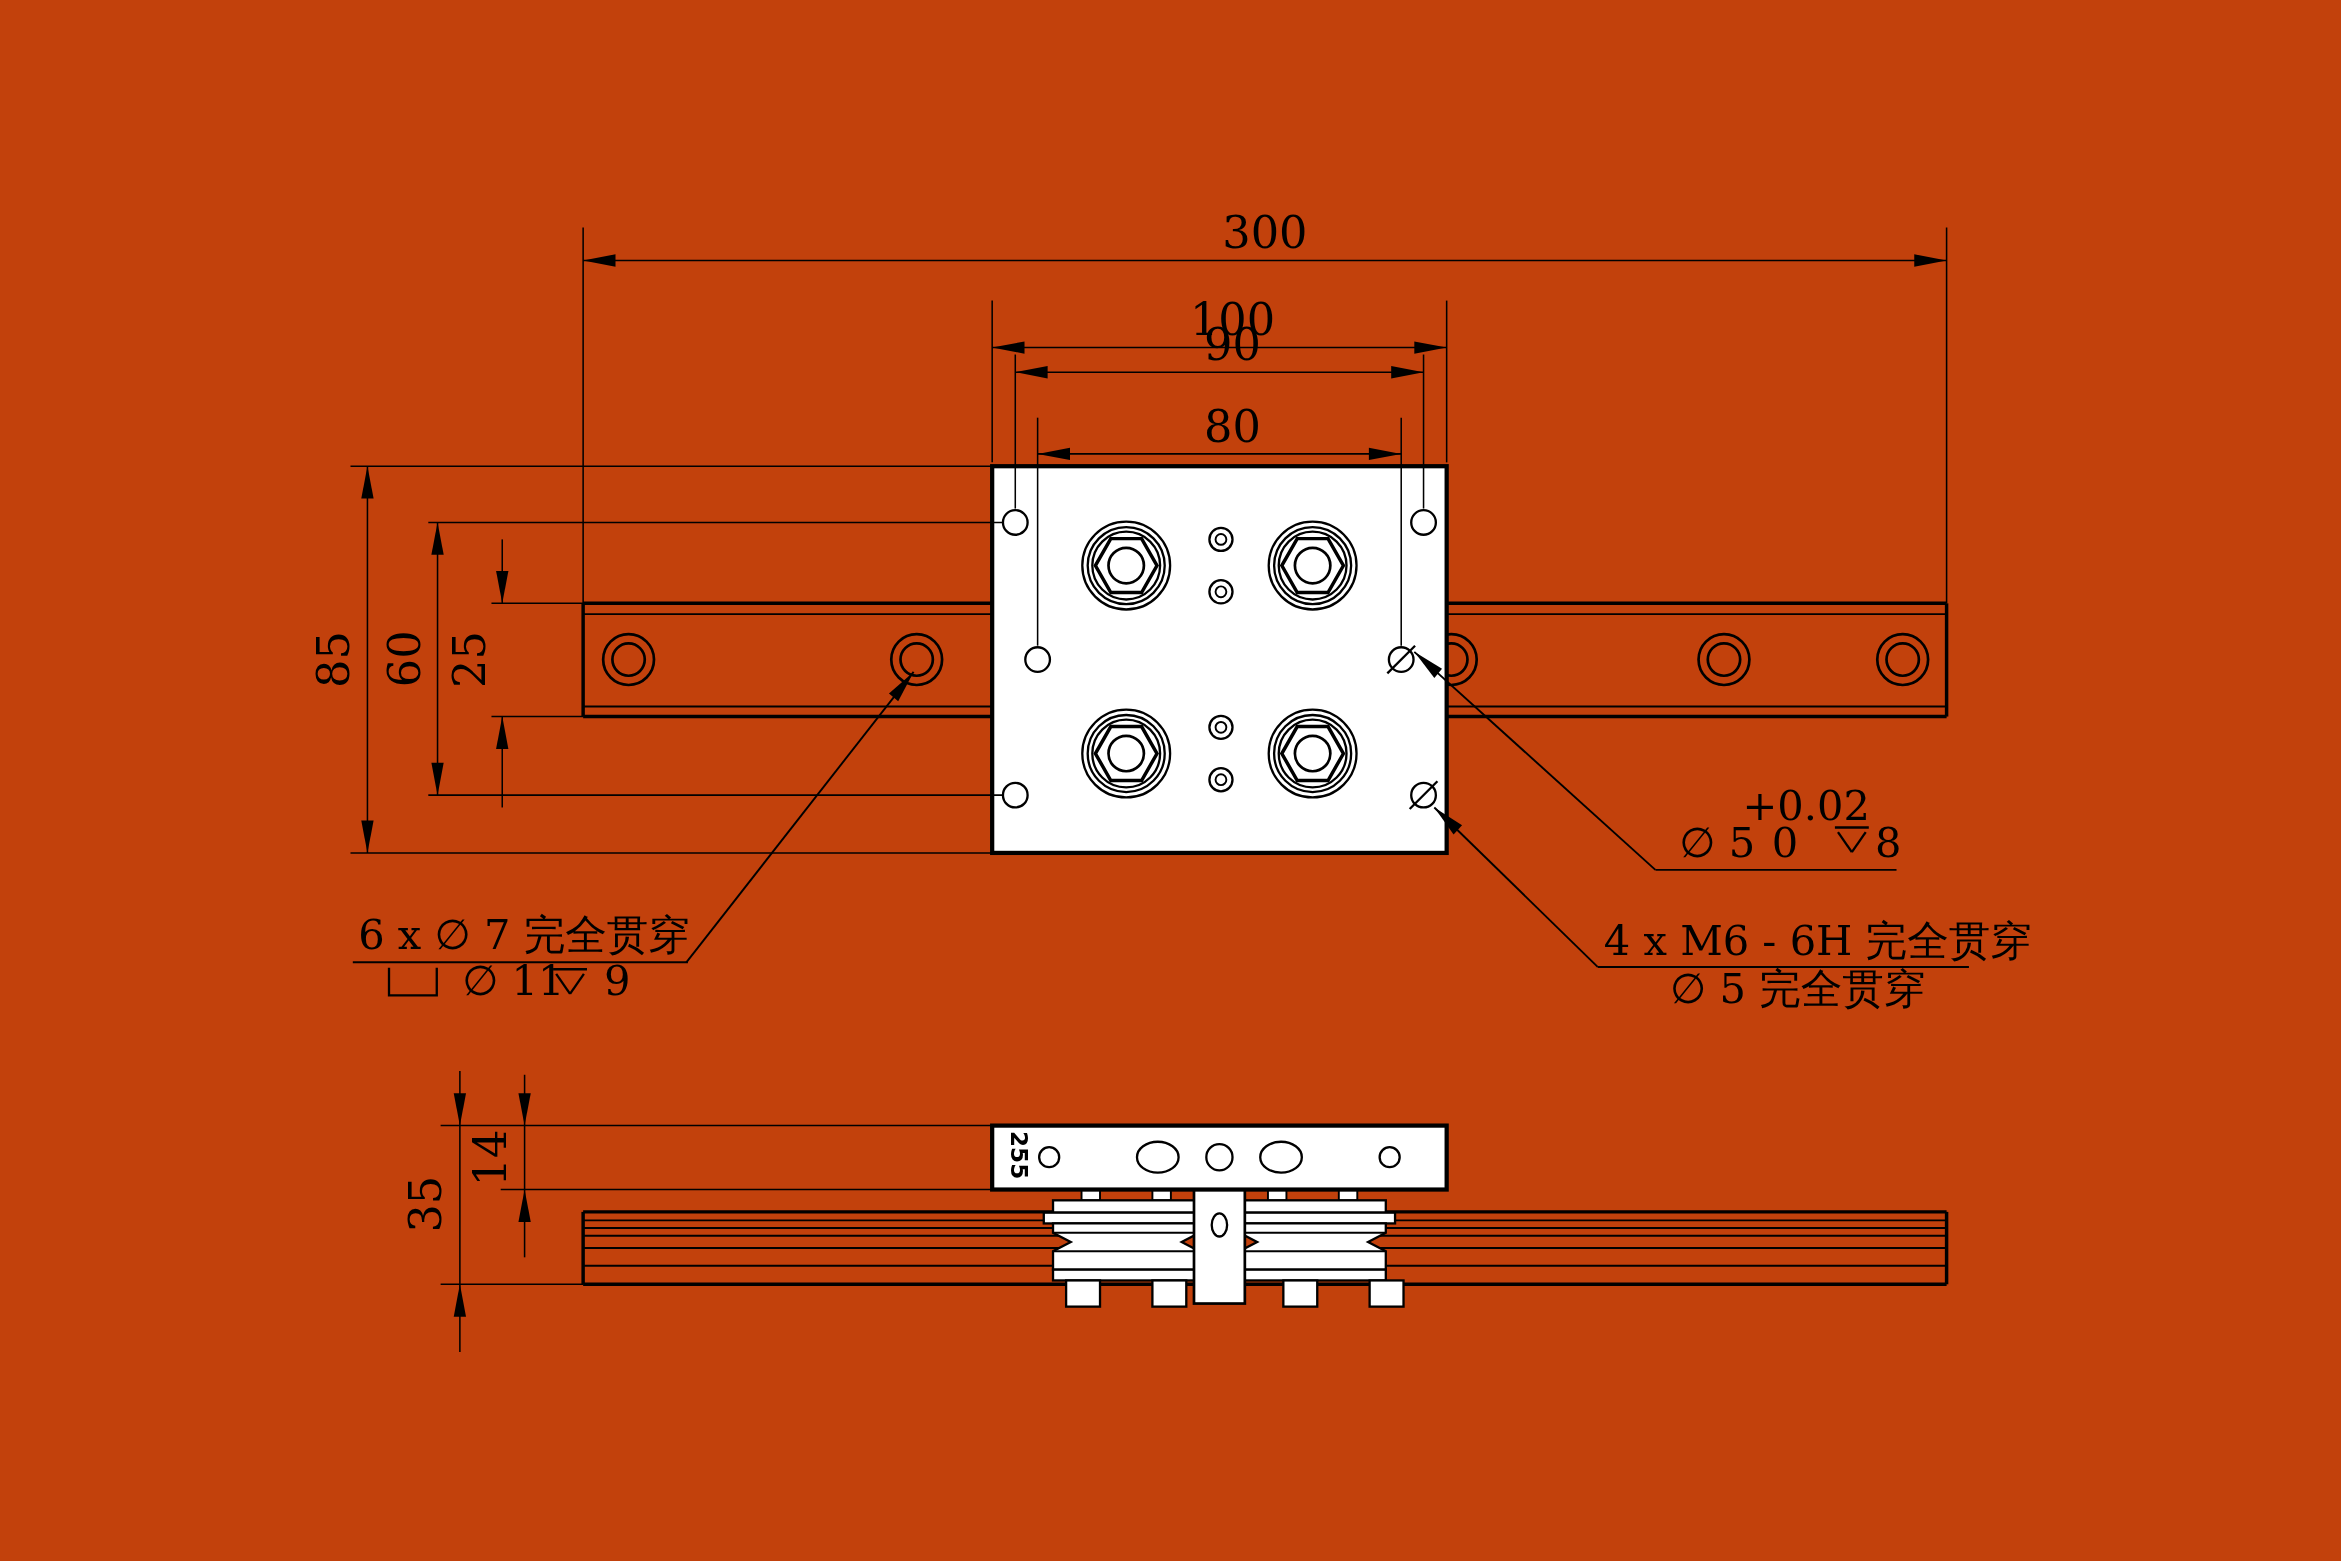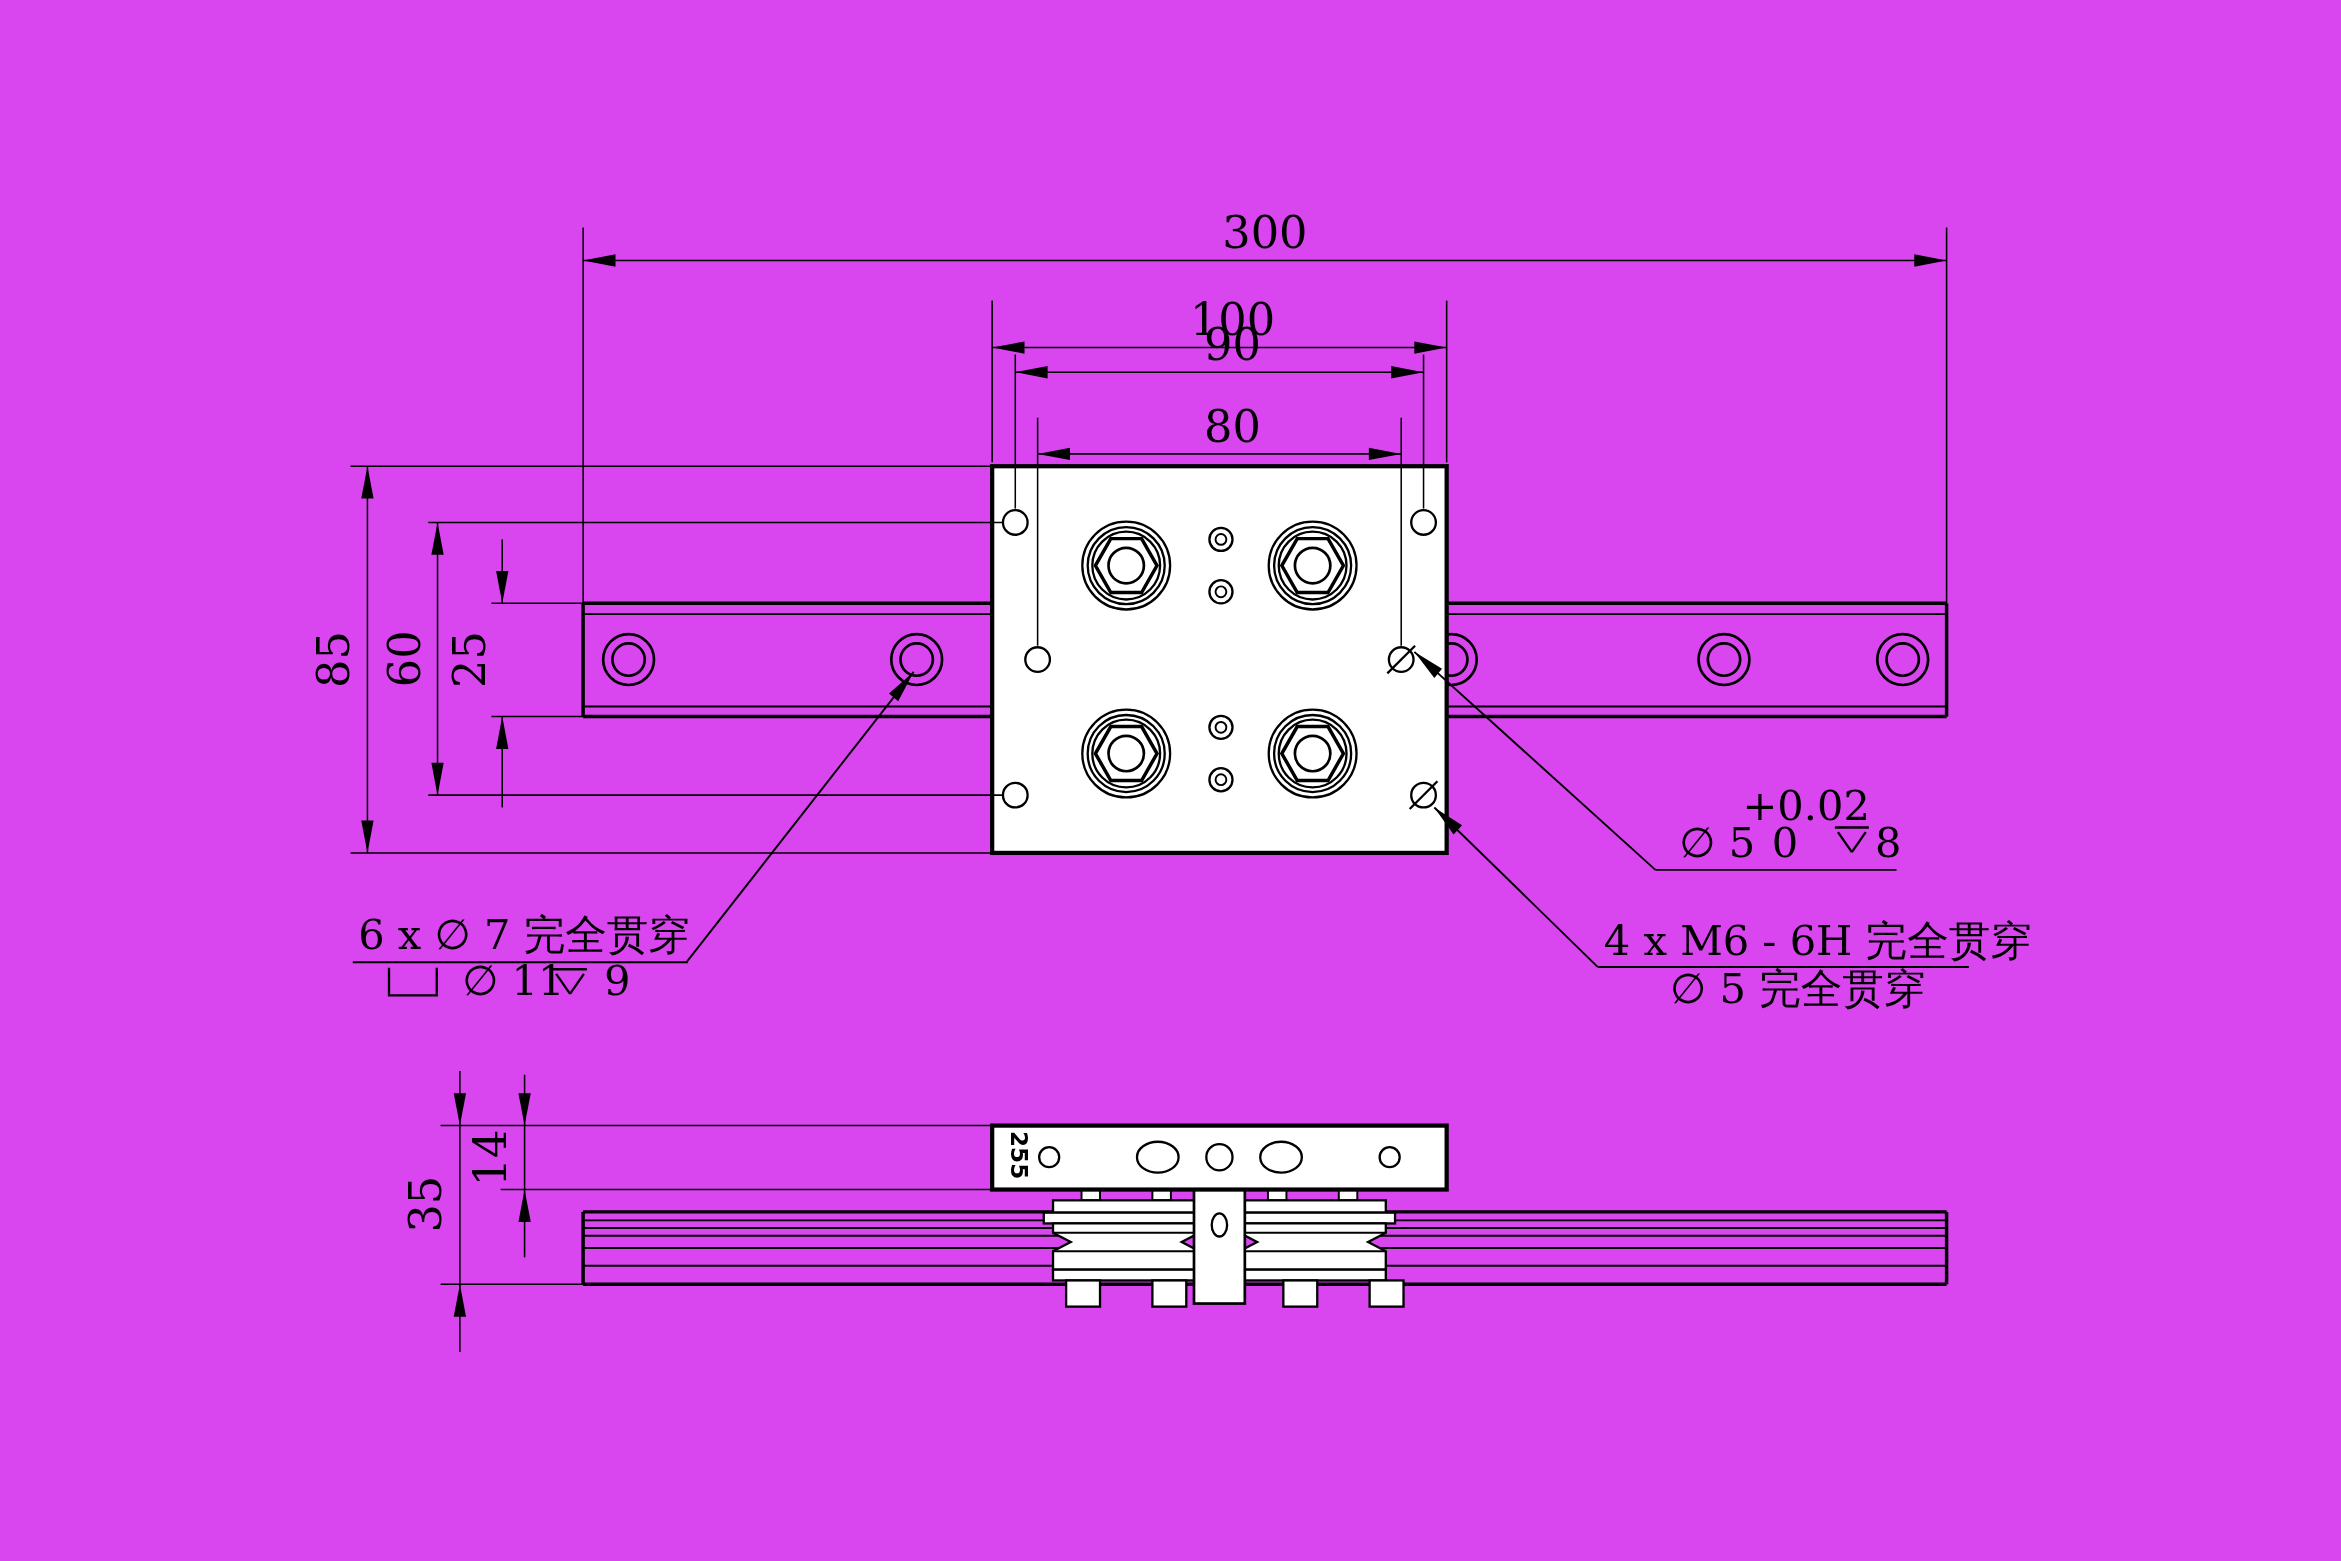--- a/index.html
+++ b/index.html
@@ -6,21 +6,21 @@
     margin: 0;
     padding: 0;
     width: 100%;
     height: 100%;
     background: #ffffff;
     overflow: hidden;
   }
   .sheet {
     width: 100%;
     height: 100%;
-    background: #d946ef;
+    background: #c2410c;
   }
   svg { display: block; width: 100%; height: 100%; }
   .dimtext {
     font-family: "DejaVu Serif", "Liberation Serif", serif;
     font-size: 58px;
     fill: #000000;
   }
   .callouttext {
     font-family: "DejaVu Serif", "Liberation Serif", serif;
     font-size: 54px;

